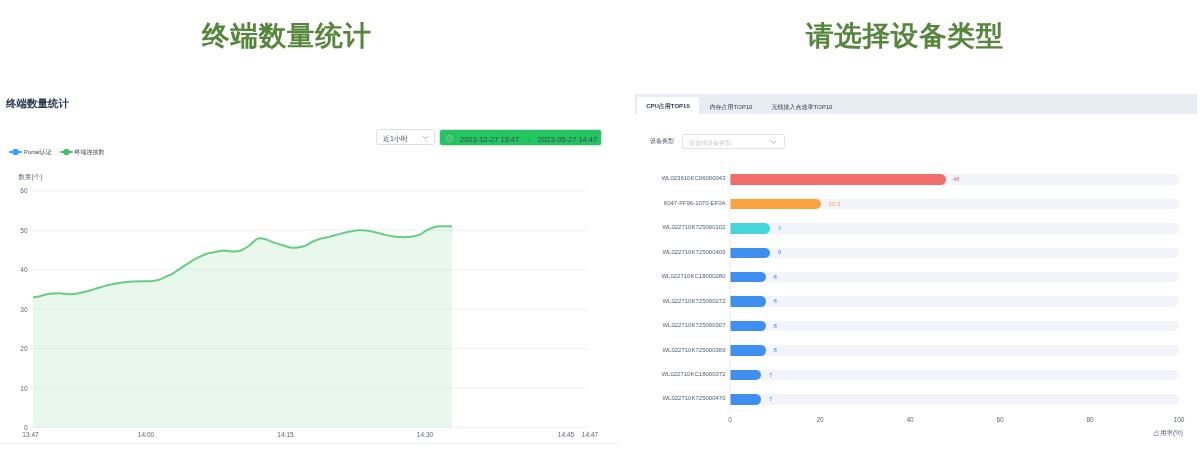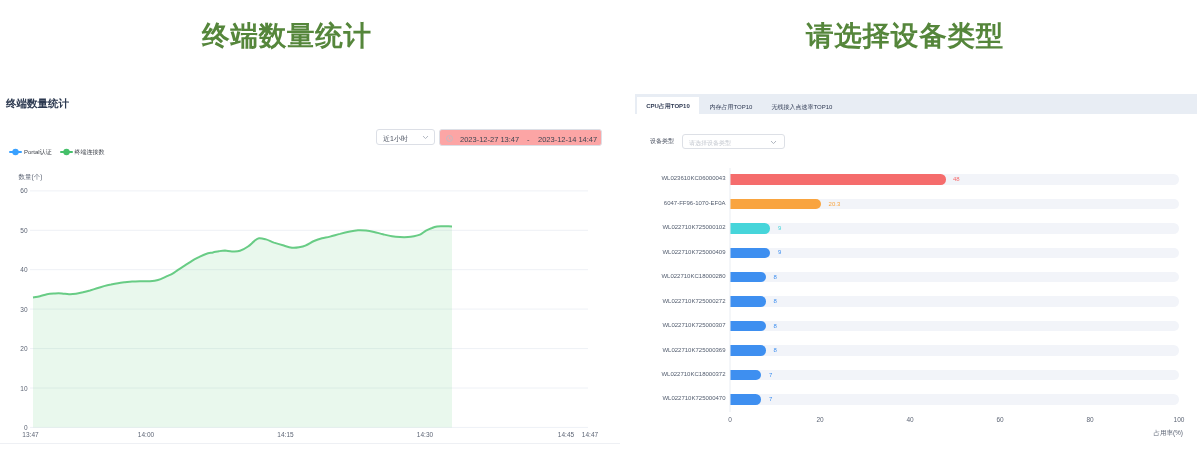--- a/index.html
+++ b/index.html
@@ -14,28 +14,28 @@
 
 <div class="abs" style="left:6px;top:97px;font-size:10.5px;font-weight:bold;color:#2c3950;">终端数量统计</div>
 
 <div class="abs" style="left:376px;top:129px;width:59px;height:16px;border:1px solid #dcdfe6;border-radius:3px;box-sizing:border-box;background:#fff;">
   <span class="abs" style="left:6px;top:4px;font-size:7px;color:#4a5160;">近1小时</span>
   <svg class="abs" style="right:5px;top:5px;" width="7" height="5" viewBox="0 0 7 5">
       <path d="M1 1 L3.5 3.6 L6 1" stroke="#b4bac4" stroke-width="1" fill="none"></path>
     </svg>
 </div>
 
-<div class="abs" style="left:439px;top:129px;width:163px;height:17px;border:1px solid #dcdfe6;border-radius:3px;box-sizing:border-box;background:#fca5a5;text-decoration:underline;">
+<div class="abs" style="left:439px;top:129px;width:163px;height:17px;border:1px solid #dcdfe6;border-radius:3px;box-sizing:border-box;background:#22c55e;text-decoration:underline;">
   <svg class="abs" style="left:6px;top:4.5px;" width="7" height="7" viewBox="0 0 7 7">
       <circle cx="3.5" cy="3.5" r="3" stroke="#b9bec8" stroke-width="0.8" fill="none"></circle>
       <path d="M3.5 1.8 L3.5 3.7 L4.8 4.3" stroke="#b9bec8" stroke-width="0.8" fill="none"></path>
     </svg>
   <span class="abs" style="left:20px;top:4.5px;font-size:7.5px;color:#3f4552;">2023-12-27 13:47</span>
   <span class="abs" style="left:87px;top:4.5px;font-size:7.5px;color:#3f4552;">-</span>
-  <span class="abs" style="left:98px;top:4.5px;font-size:7.5px;color:#3f4552;">2023-12-14 14:47</span>
+  <span class="abs" style="left:98px;top:4.5px;font-size:7.5px;color:#3f4552;">2023-05-27 14:47</span>
 </div>
 
 <svg class="abs" style="left:0;top:0;" width="620" height="456" viewBox="0 0 620 456">
 
   <rect x="9" y="151" width="13" height="2" rx="1" fill="#3aa1ff"></rect>
   <circle cx="15.5" cy="152" r="3.2" fill="#3aa1ff"></circle>
   <text x="24" y="154.3" font-size="6" fill="#3a3f47">Portal认证</text>
   <rect x="60" y="151" width="13" height="2" rx="1" fill="#45c06a"></rect>
   <circle cx="66.5" cy="152" r="3.2" fill="#45c06a"></circle>
   <text x="74.5" y="154.3" font-size="6" fill="#3a3f47">终端连接数</text>

